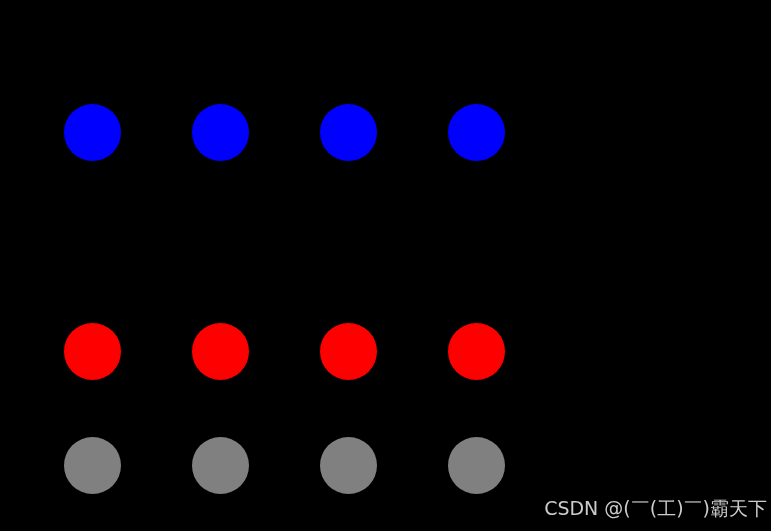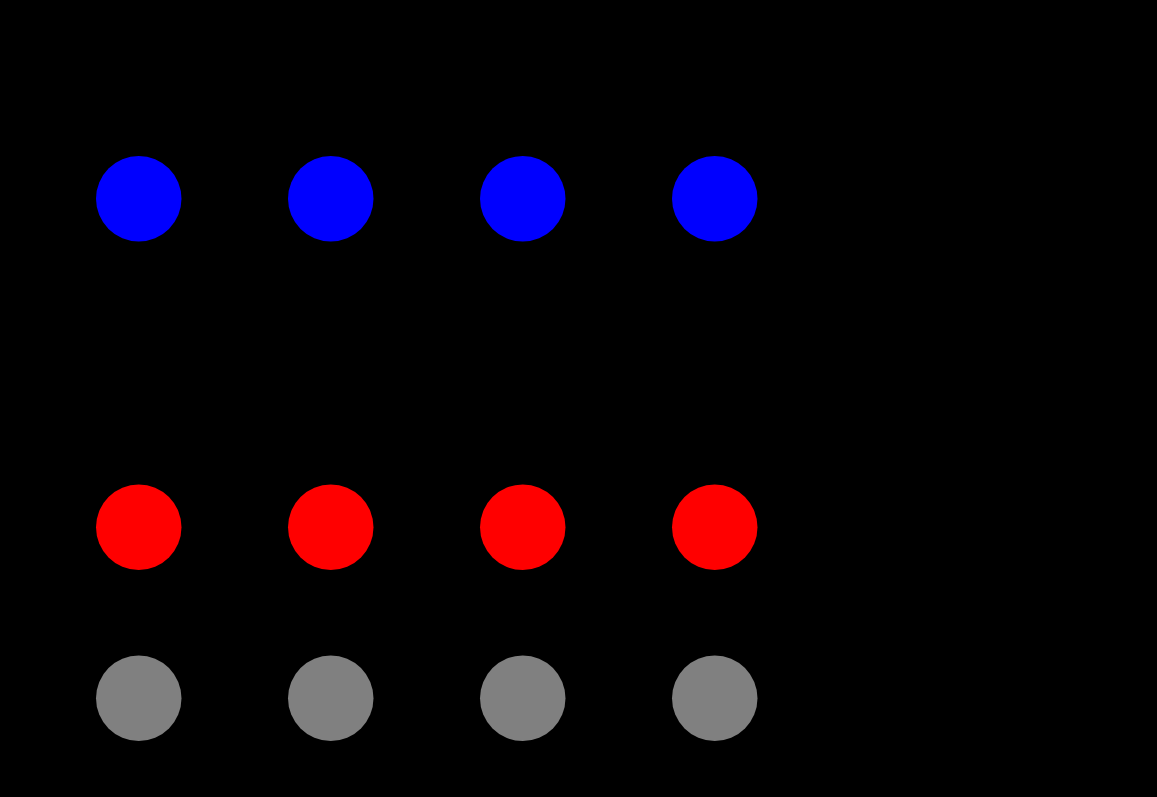--- a/index.html
+++ b/index.html
@@ -48,13 +48,14 @@
       <div class="dot" style="width: 57px; height: 57px; left: 447.5px; top: 103.5px; background: rgb(0, 0, 255);"></div>
       <div class="dot" style="width: 57px; height: 57px; left: 63.5px; top: 322.5px; background: rgb(255, 0, 0);"></div>
       <div class="dot" style="width: 57px; height: 57px; left: 191.5px; top: 322.5px; background: rgb(255, 0, 0);"></div>
       <div class="dot" style="width: 57px; height: 57px; left: 319.5px; top: 322.5px; background: rgb(255, 0, 0);"></div>
       <div class="dot" style="width: 57px; height: 57px; left: 447.5px; top: 322.5px; background: rgb(255, 0, 0);"></div>
       <div class="dot" style="width: 57px; height: 57px; left: 63.5px; top: 436.5px; background: rgb(128, 128, 128);"></div>
       <div class="dot" style="width: 57px; height: 57px; left: 191.5px; top: 436.5px; background: rgb(128, 128, 128);"></div>
       <div class="dot" style="width: 57px; height: 57px; left: 319.5px; top: 436.5px; background: rgb(128, 128, 128);"></div>
       <div class="dot" style="width: 57px; height: 57px; left: 447.5px; top: 436.5px; background: rgb(128, 128, 128);"></div>
     </div>
+  <div class="watermark" style="color: rgb(204, 204, 204);">CSDN @(￣(工)￣)霸天下</div>
 </div>
 
 </body></html>

